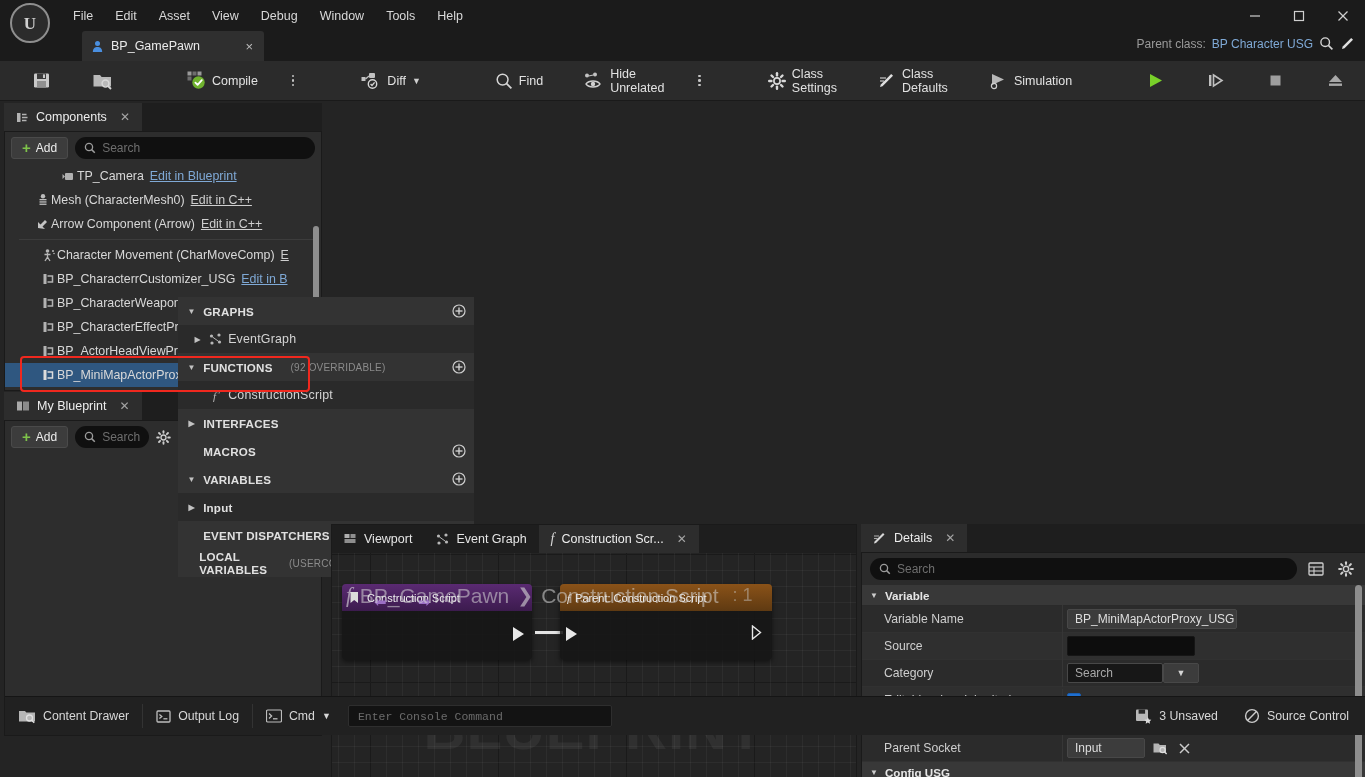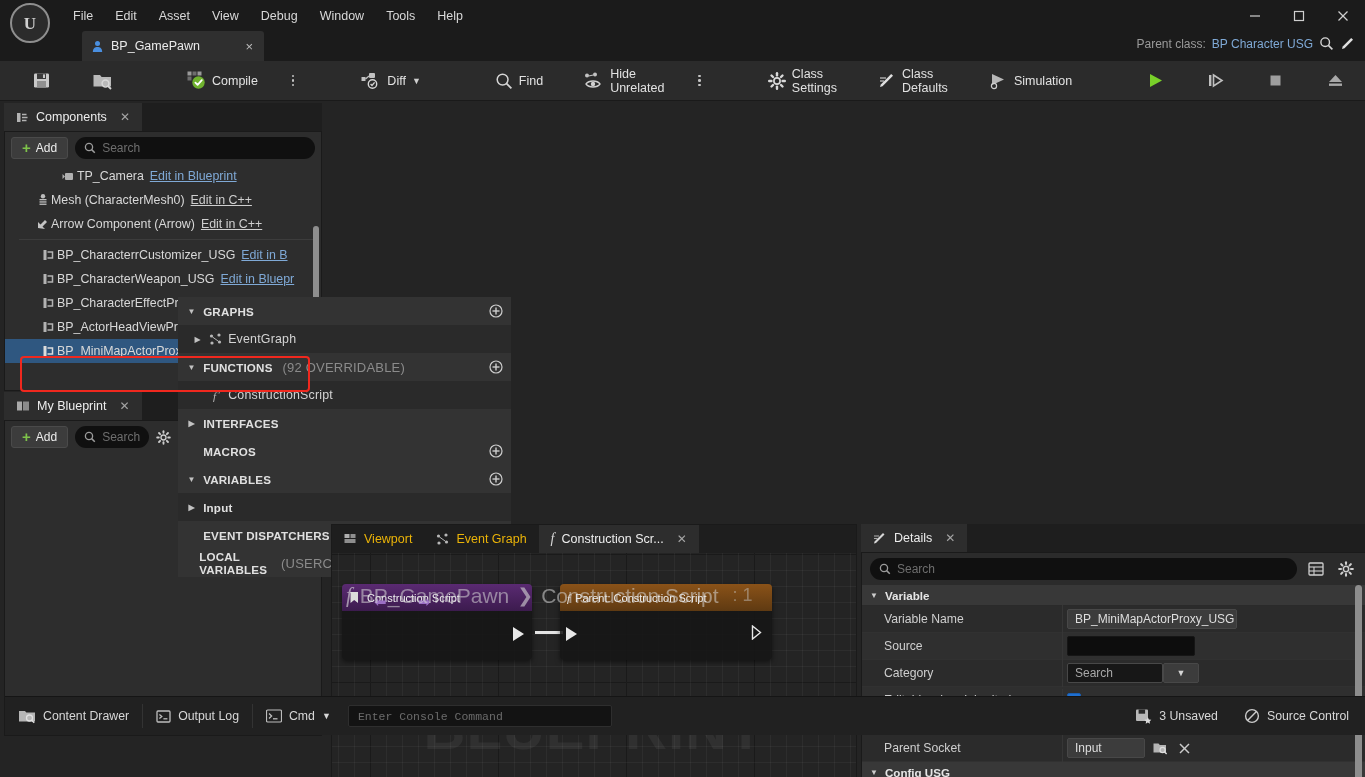--- a/index.html
+++ b/index.html
@@ -72,21 +72,21 @@
   .debug-select {
     height: 24px; background: #1a1a1a; border: 1px solid #3a3a3a; border-radius: 2px;
     display: flex; align-items: center; gap: 8px; padding: 0 9px;
     font-size: 12px; color: #e4e4e4; margin-left: 28px;
   }
 
   
   .panel-tabrow { height: 28px; display: flex; align-items: flex-end; background: #1e1e1e; }
   .ptab {
     height: 28px; display: flex; align-items: center; gap: 7px; padding: 0 12px;
-    font-size: 12.5px; color: #eab308; background: transparent;
+    font-size: 12.5px; color: #e5e5e5; background: transparent;
   }
   .ptab.active { background: #2d2d2d; color: #ededed; }
   .ptab .px { margin-left: 6px; color: #a5a5a5; font-size: 12px; }
 
   
   .components {
     position: absolute; left: 4px; top: 103px; width: 318px; height: 288px;
     background: #2d2d2d; border: 1px solid #1a1a1a; display: flex; flex-direction: column;
   }
   .comp-toolbar { height: 32px; display: flex; align-items: center; padding: 0 6px; gap: 7px; background: #2d2d2d;}
@@ -127,21 +127,21 @@
   .mb-toolbar { height: 32px; display: flex; align-items: center; padding: 0 6px; gap: 7px; }
   .mb-gear { width: 20px; display: flex; align-items: center; justify-content: center; color: #c8c8c8;}
   .mb-list { flex: 1; }
   .mb-row {
     height: 28px; display: flex; align-items: center; gap: 6px; padding-left: 8px;
     font-size: 11.6px; letter-spacing: .2px;
   }
   .mb-row.section { background: #333333; color: #e0e0e0; font-weight: bold; }
   .mb-row.item { background: #2a2a2a; color: #d4d4d4; font-weight: normal; padding-left: 14px; font-size: 12.4px;}
   .mb-row .caret { width: 11px; font-size: 8px; color: #c2c2c2; display:flex; align-items:center; justify-content:center;}
-  .mb-row .sub { color: #8b8b8b; font-weight: normal; margin-left: 4px; font-size: 13px; }
+  .mb-row .sub { color: #8b8b8b; font-weight: normal; margin-left: 12px; font-size: 10px; }
   .mb-row .plusbtn { margin-left: auto; margin-right: 8px; color: #cdcdcd; display:flex; }
 
   
   .graph-area {
     position: absolute; left: 326px; top: 103px; width: 526px; height: 397px;
     background: #262626; border: 1px solid #1a1a1a; overflow: hidden;
   }
   .graph-canvas {
     position: absolute; left: 0; top: 28px; right: 0; bottom: 0;
     background-color: #242424;
@@ -523,20 +523,32 @@
       <div class="comp-row" style="padding-left:30px">
         <span class="ci">
             <svg width="14" height="14" viewBox="0 0 14 14">
               <path d="M2 11 L2 5 L4.5 7.5 L9 3 L11 5 L6.5 9.5 L9 12 Z" fill="#c4c4c4"></path>
             </svg>
           </span>
         <span class="clabel">Arrow Component (Arrow)</span>
         <span class="clink cpp">Edit in C++</span>
       </div>
       <div class="comp-divider"></div>
+      <div class="comp-row" style="padding-left:36px">
+        <span class="ci">
+            <svg width="14" height="14" viewBox="0 0 14 14">
+              <circle cx="5.5" cy="3" r="1.8" fill="#b6b6b6"></circle>
+              <path d="M5.5 5 L5.5 9 L3 13 M5.5 9 L8 13 M2.5 6.5 L8.5 6.5" stroke="#b6b6b6" stroke-width="1.3" fill="none"></path>
+              <circle cx="11" cy="3" r="1" fill="#b6b6b6"></circle>
+              <circle cx="12" cy="5.5" r="0.8" fill="#b6b6b6"></circle>
+            </svg>
+          </span>
+        <span class="clabel">Character Movement (CharMoveComp)</span>
+        <span class="clink cpp">E</span>
+      </div>
       <div class="comp-row" style="padding-left:36px">
         <span class="ci">
             <svg width="14" height="14" viewBox="0 0 14 14">
               <rect x="1.5" y="2" width="3" height="10" fill="#b3b3b3"></rect>
               <path d="M5.5 4 H10.5 V10 H5.5" fill="none" stroke="#b3b3b3" stroke-width="1.5"></path>
             </svg>
           </span>
         <span class="clabel">BP_CharacterrCustomizer_USG</span>
         <span class="clink">Edit in B</span>
       </div>

